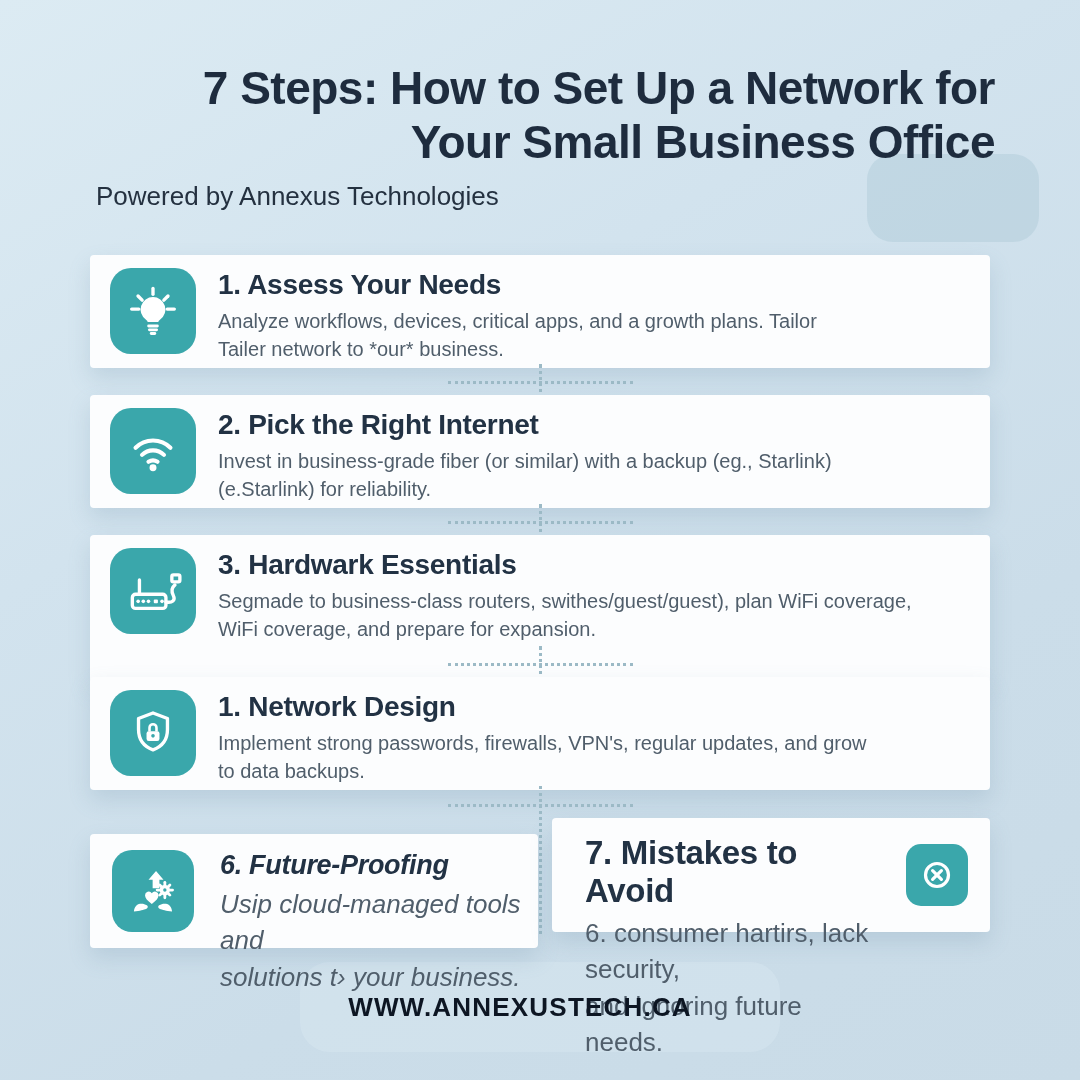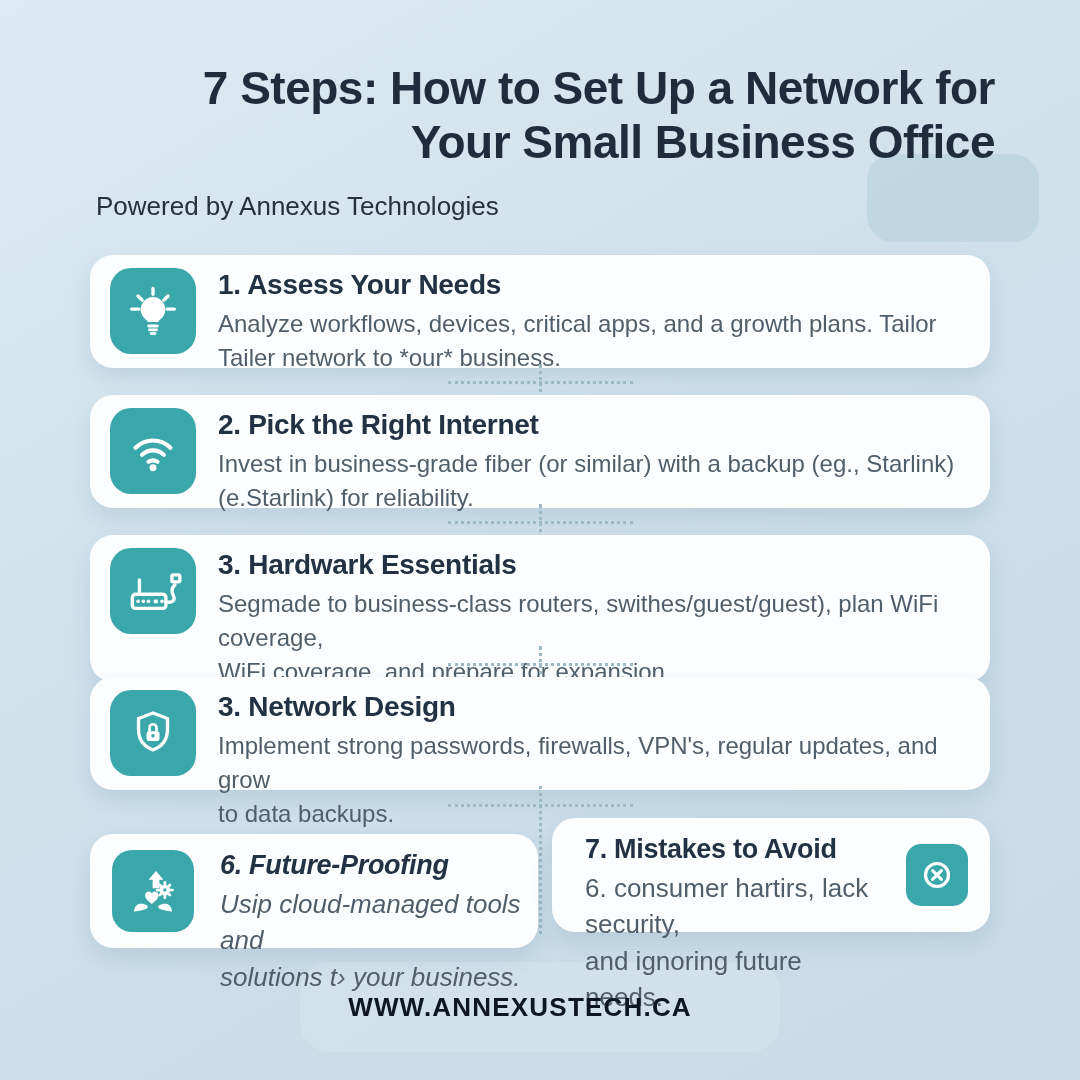--- a/index.html
+++ b/index.html
@@ -35,29 +35,29 @@
     width: 900px;
     font-size: 46px;
     font-weight: 700;
     letter-spacing: -0.5px;
     line-height: 1.17;
     color: #1e2c3e;
     text-align: right;
   }
   .subtitle {
     position: absolute;
-    left: 96px; top: 191px;
+    left: 96px; top: 181px;
     font-size: 26px;
     font-weight: 400;
     color: #243140;
   }
   .card {
     position: absolute;
     background: #fcfdfe;
-    border-radius: 23px;
+    border-radius: 4px;
     box-shadow: 0 10px 22px rgba(100, 135, 160, 0.20);
   }
   .card-full { left: 90px; width: 900px; height: 113px; }
   .card-half-left  { left: 90px;  top: 834px; width: 448px; height: 114px; font-style: italic; }
   .card-half-right { left: 552px; top: 818px; width: 438px; height: 114px; }
   .icon-tile {
     position: absolute;
     left: 20px; top: 13px;
     width: 86px; height: 86px;
     border-radius: 21px;
@@ -84,21 +84,21 @@
   .card-text-nolead { position: absolute; left: 130px; top: 16px; right: 10px; }
   .card-text-pad { position: absolute; left: 33px; top: 16px; right: 106px; }
   .step-title {
     font-size: 28px;
     font-weight: 700;
     color: #223244;
     letter-spacing: -0.3px;
   }
   .step-desc {
     margin-top: 6px;
-    font-size: 24px;
+    font-size: 20px;
     line-height: 1.42;
     color: #505e6b;
     white-space: pre-line;
   }
   .step-desc-small {
     margin-top: 5px;
     font-size: 26px;
     line-height: 1.4;
     color: #505e6b;
     white-space: pre-line;
@@ -221,21 +221,21 @@
   <div class="card card-full" style="top:677px">
     <div class="icon-tile">
       <svg viewBox="0 0 48 48">
         <path fill="none" stroke="#ffffff" stroke-width="2.6" stroke-linejoin="round" d="M24 8.5l11.2 4.3v8.5c0 8.7-4.8 13.4-11.2 15.8-6.4-2.4-11.2-7.1-11.2-15.8v-8.5L24 8.5z"></path>
         <path fill="none" stroke="#ffffff" stroke-width="2" d="M21.3 22.8v-2.9a2.7 2.7 0 0 1 5.4 0v2.9"></path>
         <rect x="19" y="22.6" width="10" height="7.6" rx="1.7" fill="#ffffff"></rect>
         <circle cx="24" cy="26.2" r="1.4" fill="#3aa7ab"></circle>
       </svg>
     </div>
     <div class="card-text">
-      <div class="step-title">3. Network Design</div>
+      <div class="step-title">1. Network Design</div>
       <div class="step-desc">Implement strong passwords, firewalls, VPN's, regular updates, and grow
 to data backups.</div>
     </div>
   </div>
 
   <div class="connector-h" style="top:804px"></div>
   <div class="connector-v" style="top:786px;height:148px"></div>
 
   <div class="card card-half-left">
     <div class="icon-tile icon-tile-small">
@@ -262,21 +262,21 @@
     </div>
     <div class="card-text-nolead">
       <div class="step-title" style="font-size:27px">6. Future-Proofing</div>
       <div class="step-desc-small">Usip cloud-managed tools and
 solutions t› your business.</div>
     </div>
   </div>
 
   <div class="card card-half-right">
     <div class="card-text-pad">
-      <div class="step-title" style="font-size:27px">7. Mistakes to Avoid</div>
+      <div class="step-title" style="font-size:33px">7. Mistakes to Avoid</div>
       <div class="step-desc-small">6. consumer hartirs, lack security,
 and ignoring future needs.</div>
     </div>
     <div class="icon-tile-right">
       <svg viewBox="0 0 48 48">
         <circle cx="24" cy="24" r="11.5" fill="none" stroke="#ffffff" stroke-width="3.2"></circle>
         <g stroke="#ffffff" stroke-width="3.2" stroke-linecap="round">
           <path d="M19.6 19.6l8.8 8.8"></path>
           <path d="M28.4 19.6l-8.8 8.8"></path>
         </g>

